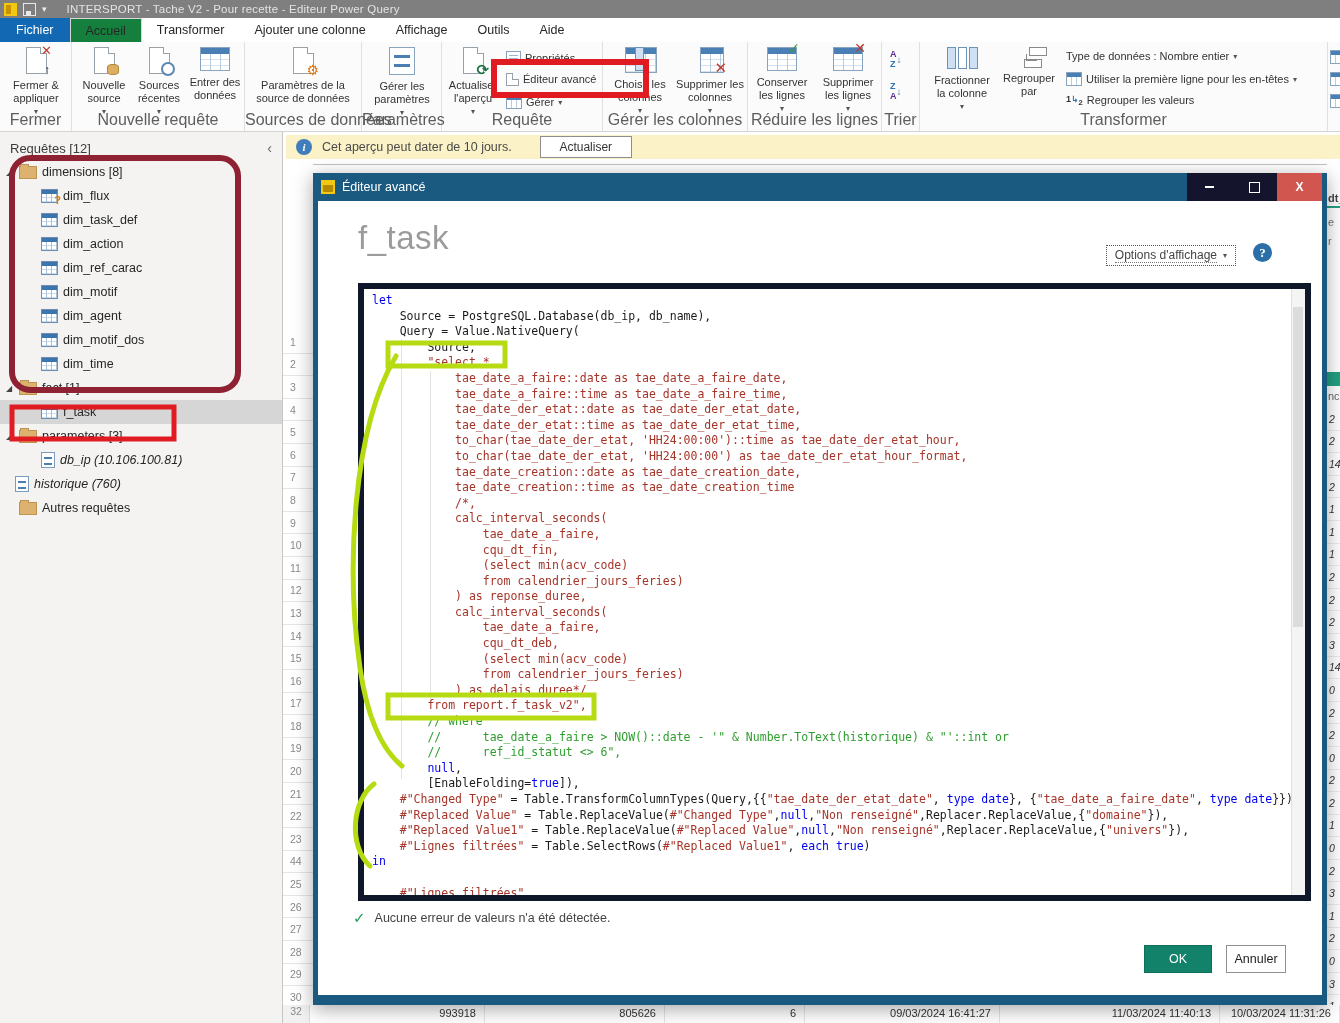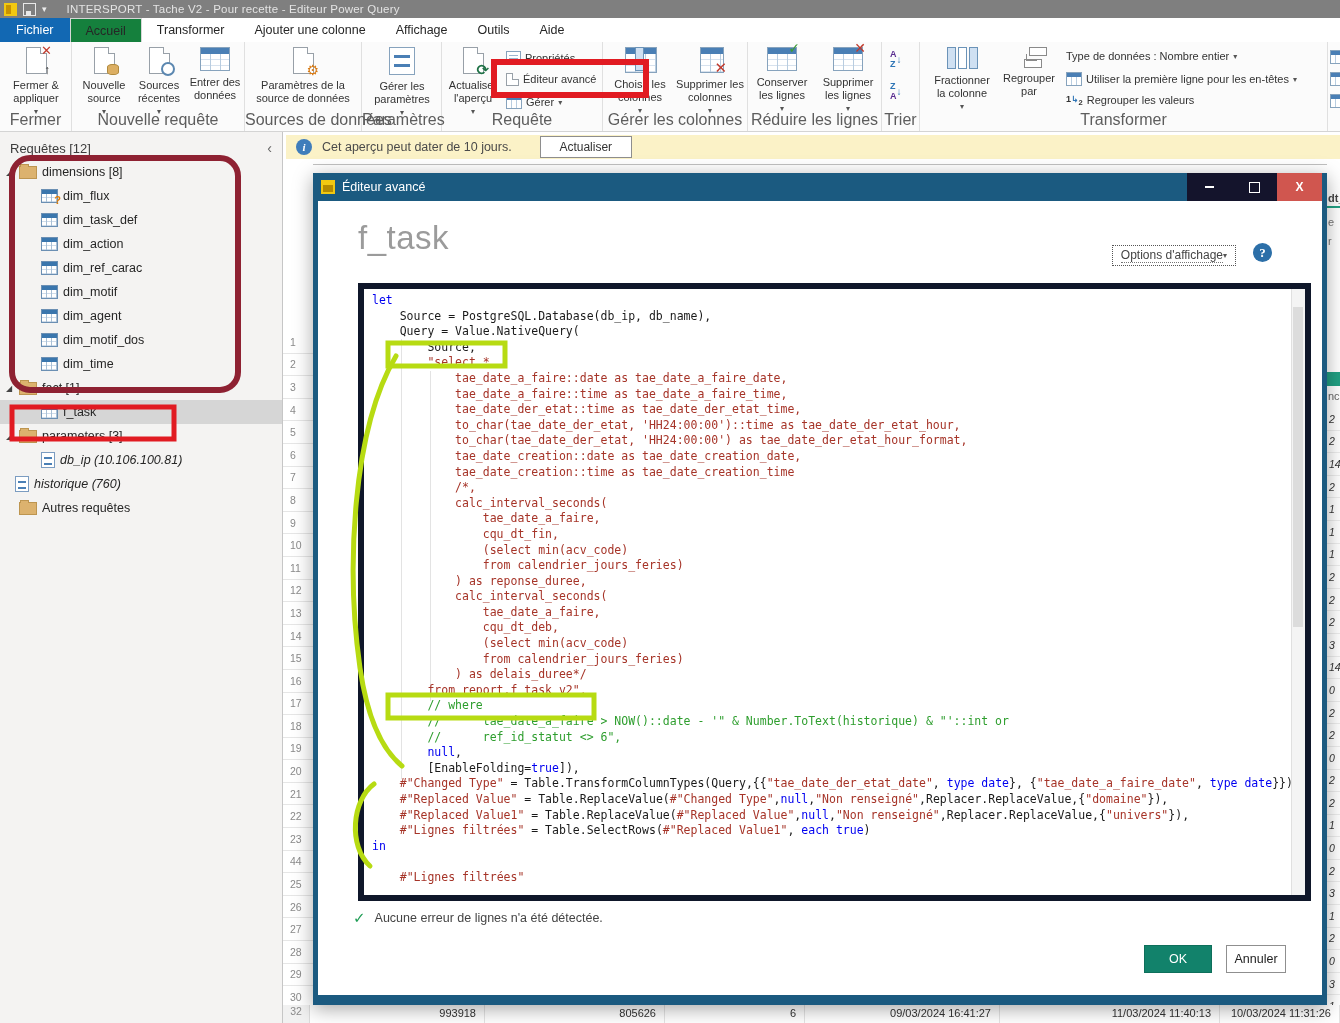--- a/index.html
+++ b/index.html
@@ -107,21 +107,21 @@
   .dic{width:14px;height:14px;background:#f2c811;position:relative;flex:none;}
   .dic::after{content:"";position:absolute;left:2px;top:5px;width:10px;height:7px;background:#b58a00;}
   #dctrls{margin-left:auto;display:flex;height:28px;}
   .wbtn{width:45px;height:28px;display:flex;align-items:center;justify-content:center;color:#fff;font-size:12px;}
   .wbtn.mm{background:#14142c;}
   .wbtn.cl{background:#d0564f;font-weight:bold;}
   .minbar{width:9px;height:2px;background:#fff;display:block;}
   .maxsq{width:9px;height:9px;border:1.5px solid #fff;display:block;}
   #dbody{position:relative;background:#fff;height:794px;}
   #qname{position:absolute;left:40px;top:18px;font-size:33px;font-weight:300;color:#9b9b9b;letter-spacing:.5px;}
-  #optbox{position:absolute;right:86px;top:44px;border:1px dotted #555;padding:2px 8px;font-size:12px;color:#444;display:flex;align-items:center;}
+  #optbox{position:absolute;right:86px;top:44px;border:1px dotted #555;padding:2px 8px;font-size:12px;color:#444;display:flex;gap:6px;align-items:center;}
   #helpic{position:absolute;right:50px;top:42px;width:19px;height:19px;border-radius:50%;background:#2c6fa8;color:#fff;
           font-weight:bold;font-size:13px;display:flex;align-items:center;justify-content:center;font-family:"Liberation Serif",serif;}
   #codebox{position:absolute;left:40px;top:82px;width:953px;height:618px;border:6px solid #0f172a;box-sizing:border-box;overflow:hidden;}
   #codecontent{position:absolute;left:0;top:0;right:13px;bottom:0;padding:4px 0 0 8px;
                font-family:"DejaVu Sans Mono","Liberation Mono",monospace;font-size:11.5px;line-height:15.6px;}
   .cl{white-space:pre;}
   .tok-p{color:#1a1a1a;} .tok-k{color:#0000f0;} .tok-s{color:#a63428;} .tok-c{color:#2e9e2e;}
   .iguide{position:absolute;width:1px;background:#e3e3e3;}
   #vsb{position:absolute;right:0;top:0;width:13px;height:100%;background:#f4f4f4;border-left:1px solid #e0e0e0;}
   #vsb .thumb{position:absolute;left:1px;top:18px;width:10px;height:320px;background:#dcdcdc;}
@@ -515,20 +515,21 @@
         <div class="iguide" style="left:37px;top:50px;height:440px"></div>
         <div class="iguide" style="left:66px;top:82px;height:330px"></div>
         <div id="codecontent">
             <div class="cl"><span class="tok-k">let</span></div>
             <div class="cl"><span class="tok-p">    Source = PostgreSQL.Database(db_ip, db_name),</span></div>
             <div class="cl"><span class="tok-p">    Query = Value.NativeQuery(</span></div>
             <div class="cl"><span class="tok-p">        Source,</span></div>
             <div class="cl"><span class="tok-s">        "select *,</span></div>
             <div class="cl"><span class="tok-s">            tae_date_a_faire::date as tae_date_a_faire_date,</span></div>
             <div class="cl"><span class="tok-s">            tae_date_a_faire::time as tae_date_a_faire_time,</span></div>
+            <div class="cl"><span class="tok-s">            tae_date_der_etat::date as tae_date_der_etat_date,</span></div>
             <div class="cl"><span class="tok-s">            tae_date_der_etat::time as tae_date_der_etat_time,</span></div>
             <div class="cl"><span class="tok-s">            to_char(tae_date_der_etat, 'HH24:00:00')::time as tae_date_der_etat_hour,</span></div>
             <div class="cl"><span class="tok-s">            to_char(tae_date_der_etat, 'HH24:00:00') as tae_date_der_etat_hour_format,</span></div>
             <div class="cl"><span class="tok-s">            tae_date_creation::date as tae_date_creation_date,</span></div>
             <div class="cl"><span class="tok-s">            tae_date_creation::time as tae_date_creation_time</span></div>
             <div class="cl"><span class="tok-s">            /*,</span></div>
             <div class="cl"><span class="tok-s">            calc_interval_seconds(</span></div>
             <div class="cl"><span class="tok-s">                tae_date_a_faire,</span></div>
             <div class="cl"><span class="tok-s">                cqu_dt_fin,</span></div>
             <div class="cl"><span class="tok-s">                (select min(acv_code)</span></div>
@@ -553,21 +554,21 @@
             <div class="cl"><span class="tok-k">in</span></div>
             <div class="cl">&nbsp;</div>
             <div class="cl"><span class="tok-p">    </span><span class="tok-s">#"Lignes filtrées"</span></div>
           </div>
         <div id="vsb">
             <div class="thumb"></div>
           </div>
       </div>
       <div id="status">
         <span class="okcheck">✓</span>
-        <span>Aucune erreur de lignes n'a été détectée.</span>
+        <span>Aucune erreur de valeurs n'a été détectée.</span>
       </div>
       <div id="dbtns">
         <div id="okbtn">OK</div>
         <div id="cancelbtn">Annuler</div>
       </div>
     </div>
   </div>
 
   <svg id="ann" viewBox="0 0 1340 1023">
     <rect x="12" y="158" width="226" height="232" rx="18" fill="none" stroke="#8e2132" stroke-width="6"></rect>

